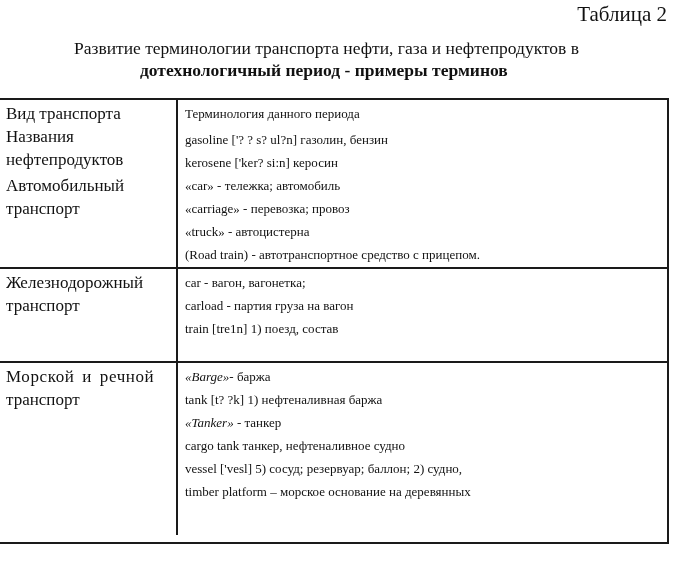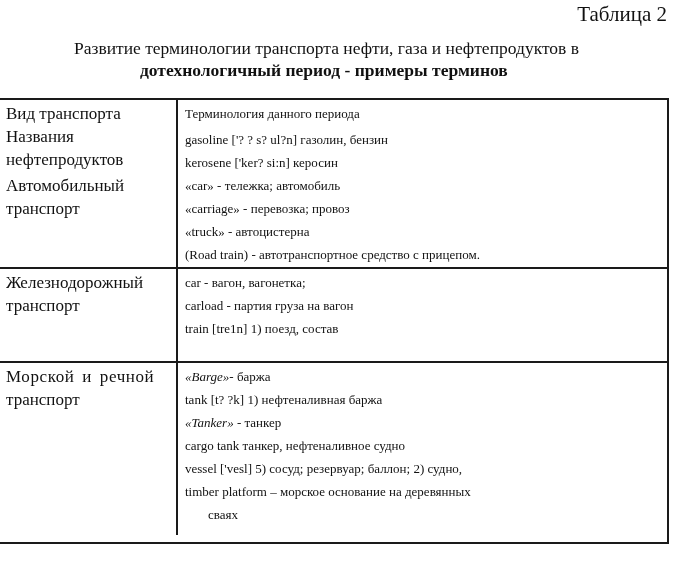--- a/index.html
+++ b/index.html
@@ -136,17 +136,16 @@
       <span class="line justify-spread">Морской и речной</span>
       <span class="line">транспорт</span>
     </div>
     <div class="cell-right">
       <span class="line"><span class="it">«Barge»</span><span>- баржа</span></span>
       <span class="line">tank  [t? ?k]  1) нефтеналивная баржа</span>
       <span class="line"><span class="it">«Tanker»</span><span> - танкер</span></span>
       <span class="line">cargo  tank  танкер, нефтеналивное судно</span>
       <span class="line">vessel  ['vesl]  5) сосуд; резервуар; баллон; 2) судно,</span>
       <span class="line">timber   platform – морское основание на деревянных</span>
-      <span class="line hang">сваях</span>
     </div>
   </div>
 
 </div>
 
 </body></html>

